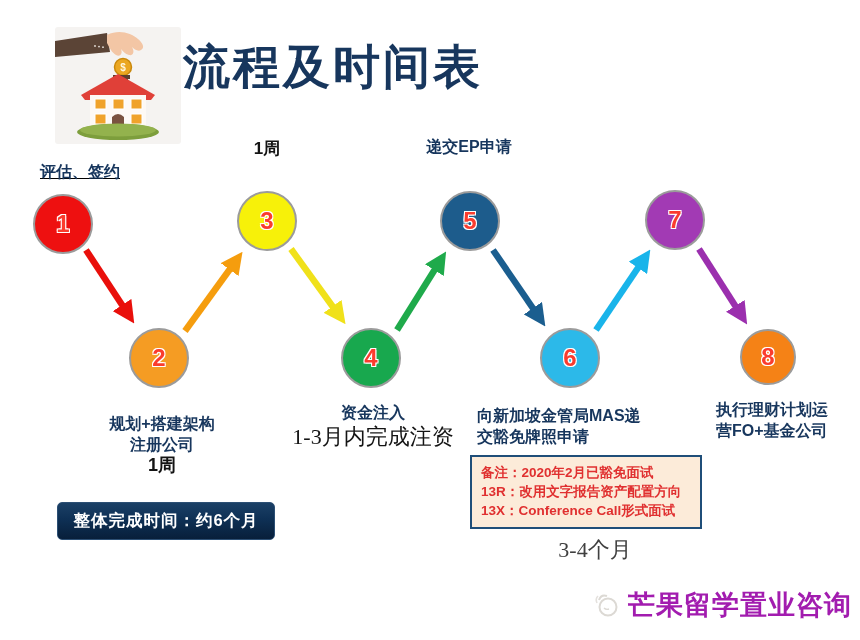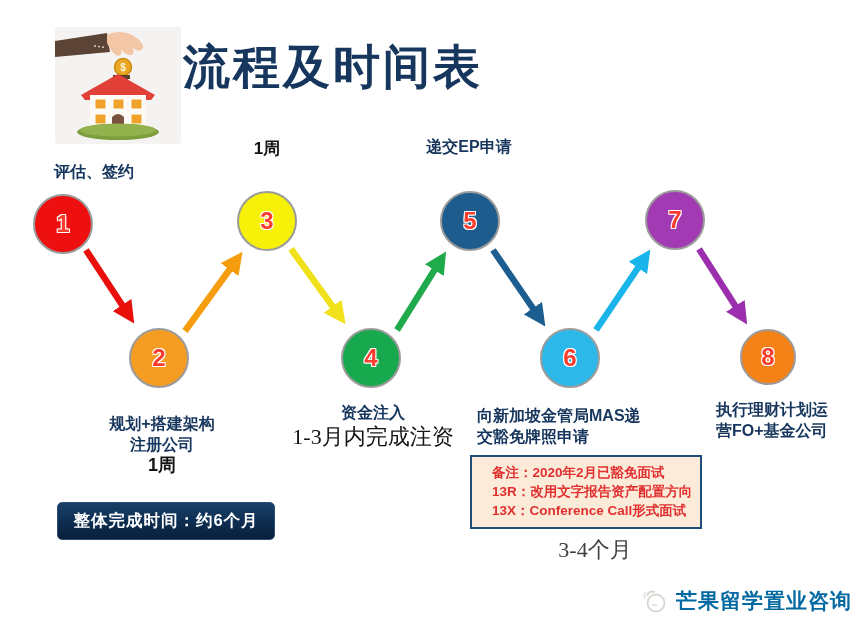--- a/index.html
+++ b/index.html
@@ -26,49 +26,49 @@
   .c7{left:645px;top:190px;}
   .c8{left:740px;top:329px;width:56px;height:56px;}
 
   
   .lbl{position:absolute;line-height:21px;}
   .t-navy{font-size:16px;font-weight:bold;color:#17365d;}
   .t-time{font-size:17px;font-weight:bold;color:#141414;}
   .t-serif{font-size:22px;font-weight:normal;color:#141414;
            font-family:"Liberation Serif","DejaVu Serif",serif;line-height:28px;}
   .center{text-align:center;}
-  .lbl-s1{left:32px;top:161px;width:124px;}
+  .lbl-s1{left:18px;top:161px;width:124px;text-decoration:underline;}
   .lbl-s3{left:192px;top:138px;width:150px;}
   .lbl-s5{left:393px;top:136px;width:152px;}
   .lbl-s7{left:592px;top:138px;width:262px;}
   .lbl-s2{left:88px;top:413px;width:148px;}
   .lbl-s2 .t-time{font-size:18px;}
   .lbl-s4{left:282px;top:402px;width:182px;}
   .lbl-s6{left:477px;top:405px;width:200px;}
   .lbl-s8{left:716px;top:399px;width:148px;}
 
   
   .note-box{position:absolute;left:470px;top:455px;width:232px;background:#fcebd9;
-            border:2px solid #1f4e79;padding:6px 7px 7px 20px;box-sizing:border-box;}
+            border:2px solid #1f4e79;padding:6px 7px 7px 9px;box-sizing:border-box;}
   .note-box div{font-size:13.5px;font-weight:bold;color:#e03030;line-height:19px;white-space:nowrap;}
 
   .stage-duration{position:absolute;left:510px;top:535px;width:170px;text-align:center;
                   font-size:22px;color:#404040;
                   font-family:"Liberation Serif","DejaVu Serif",serif;}
 
   
   .total-box{position:absolute;left:57px;top:502px;width:218px;height:38px;
              background:linear-gradient(180deg,#1b4066 0%,#0e3055 45%,#081f3a 100%);
              border:1px solid #2c4f74;border-radius:5px;box-sizing:border-box;
              display:flex;align-items:center;justify-content:center;}
   .total-box span{color:#ffffff;font-size:16.5px;font-weight:bold;letter-spacing:1px;}
 
   
   .watermark{position:absolute;right:8px;top:587px;display:flex;align-items:center;gap:5px;}
-  .watermark .wm-text{font-size:21px;color:#0369a1;font-weight:bold;letter-spacing:1px;}
+  .watermark .wm-text{font-size:27px;color:#a21caf;font-weight:bold;letter-spacing:1px;}
 
   .arrows-layer{position:absolute;left:0;top:0;width:860px;height:640px;pointer-events:none;}
 </style>
 </head>
 <body>
 
 <div class="slide">
 
   <svg class="hero-icon" viewBox="0 0 126 117">
     <rect x="0" y="0" width="126" height="117" rx="3" fill="#f5f3f1"></rect>

